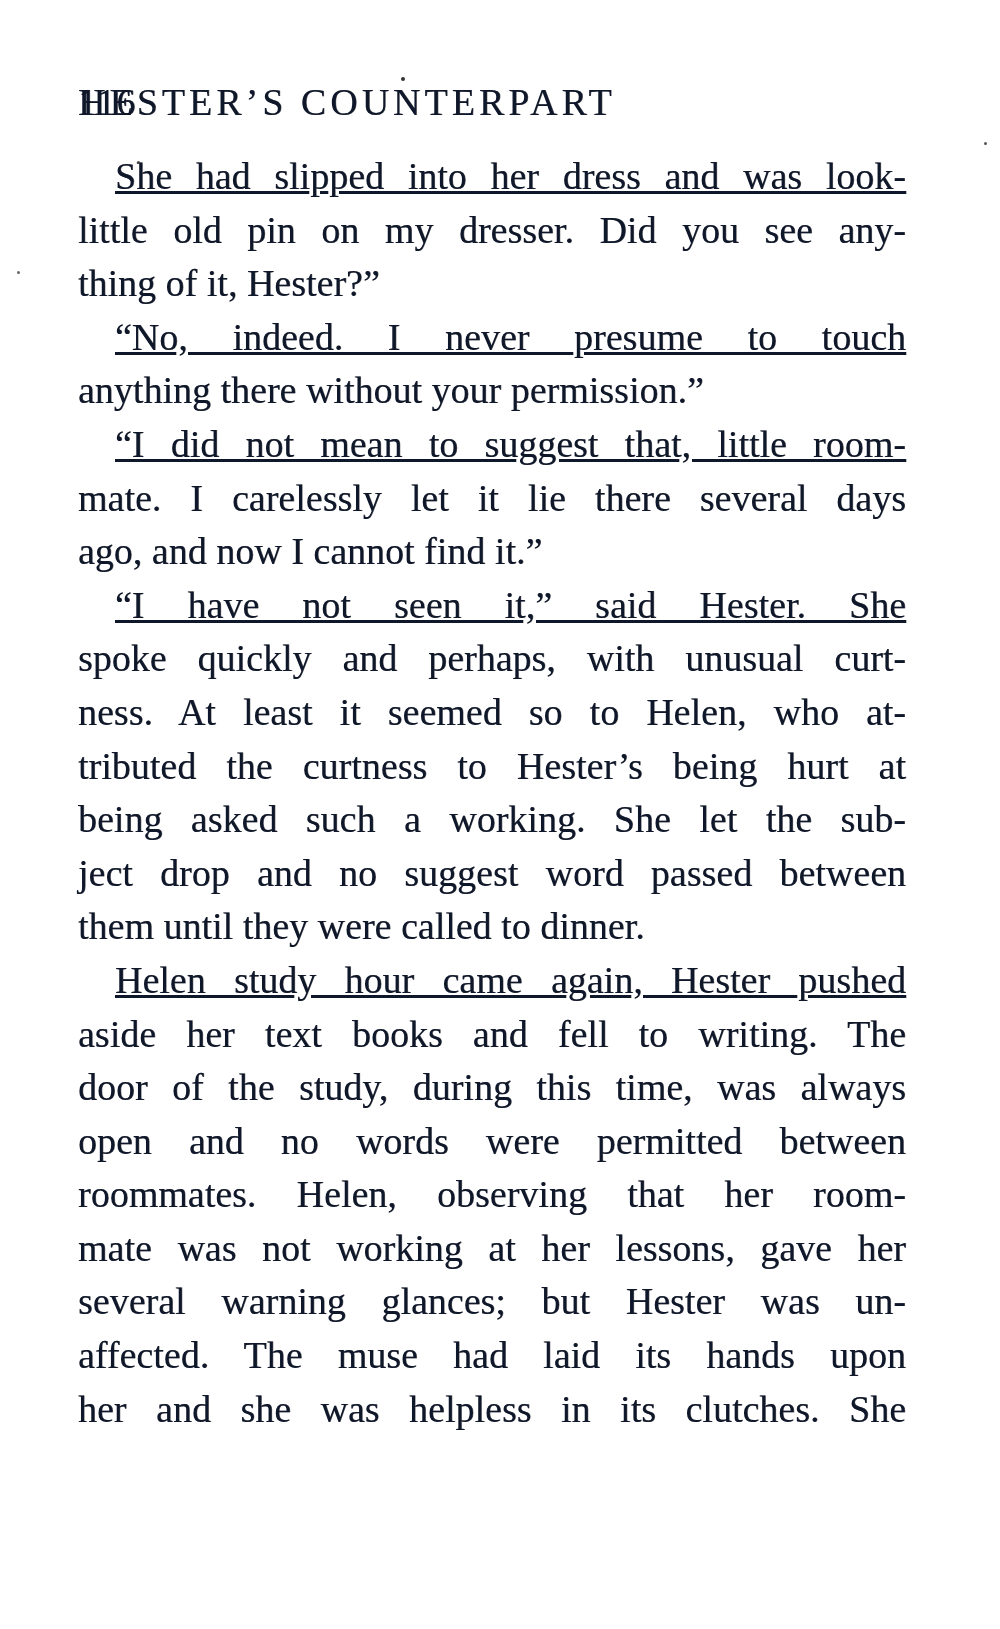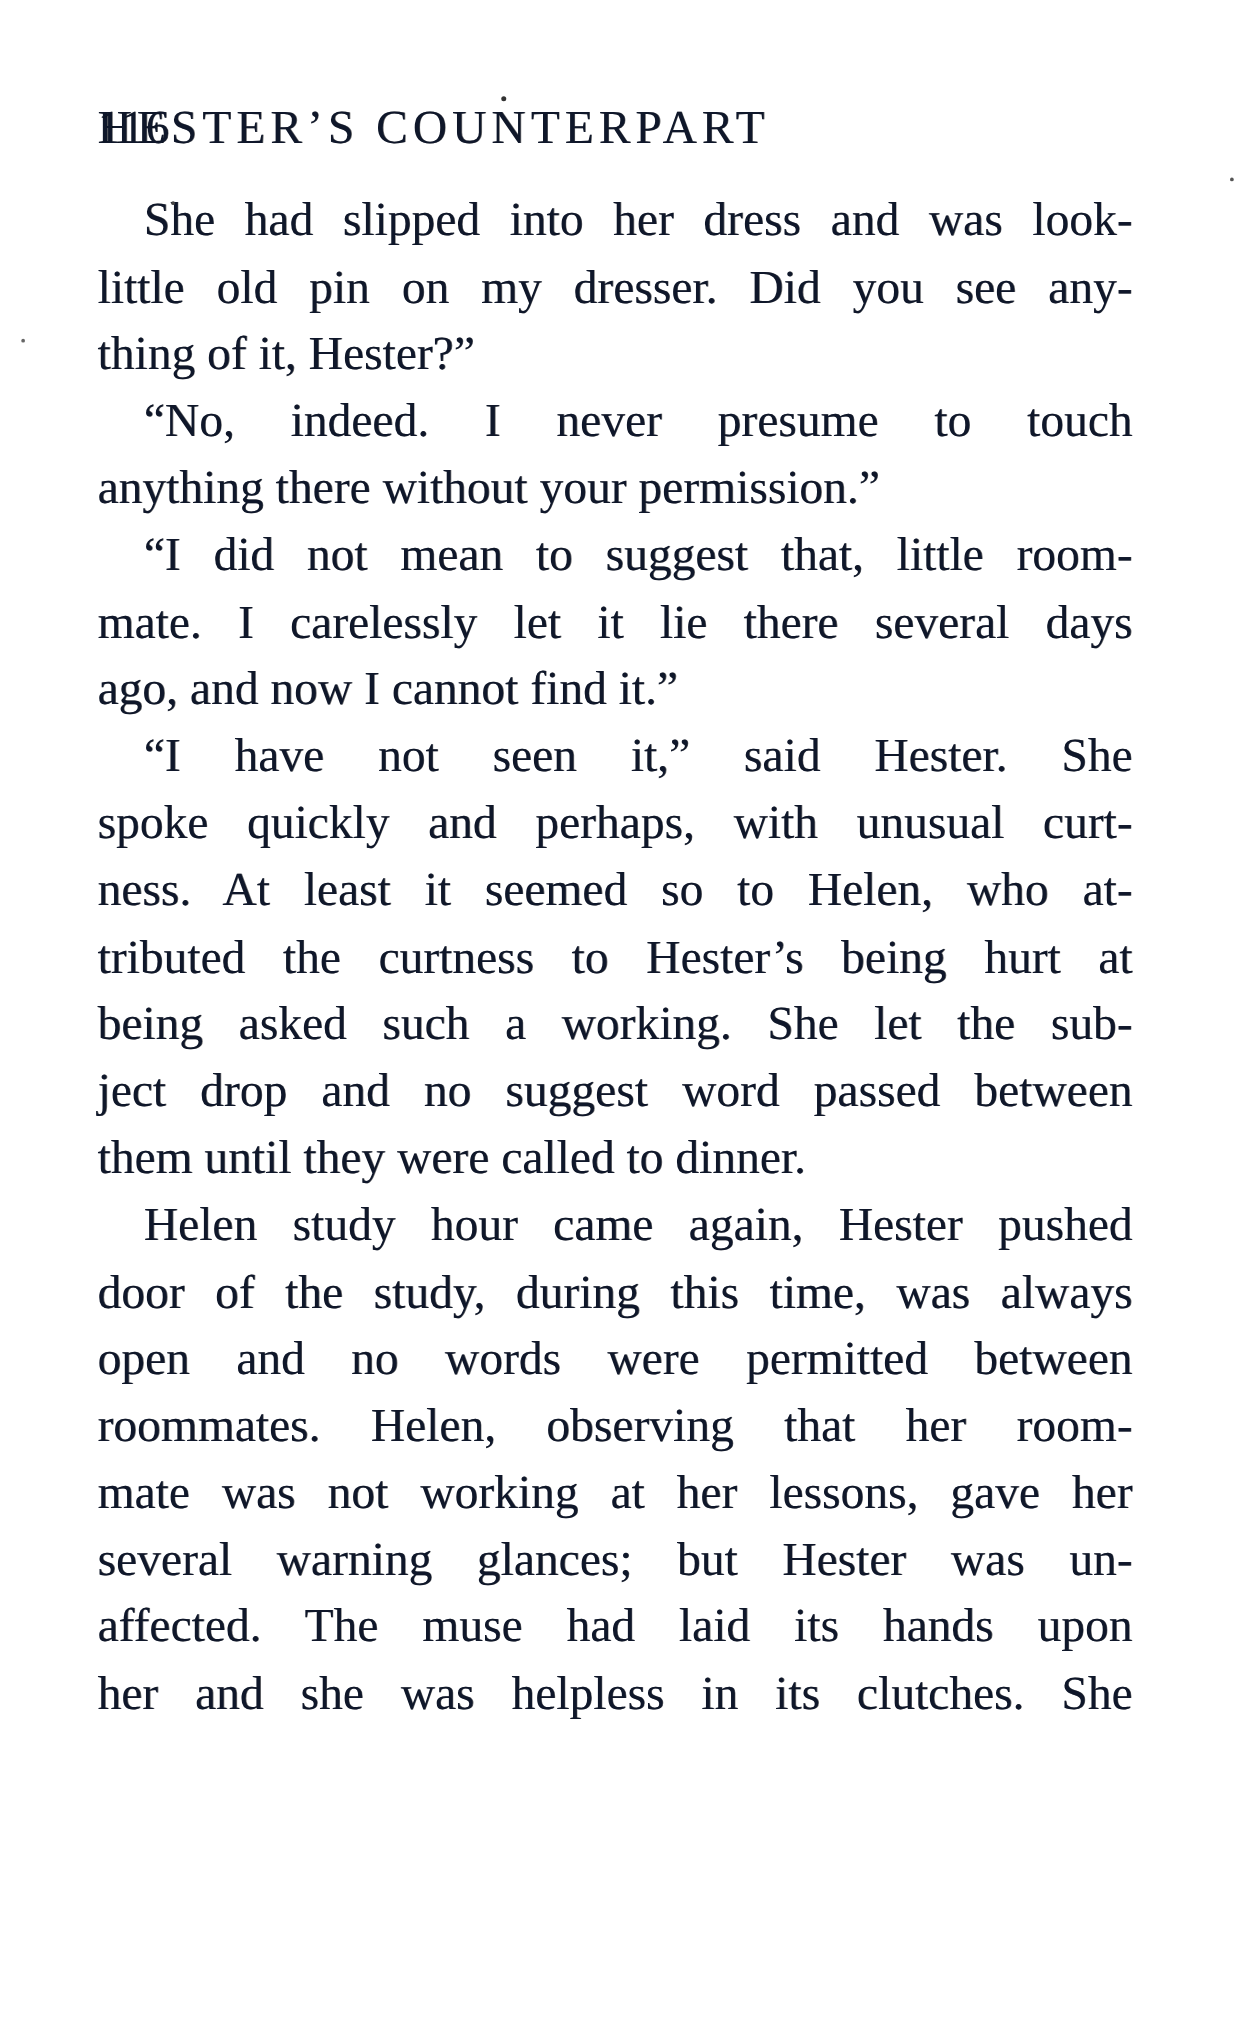--- a/index.html
+++ b/index.html
@@ -45,20 +45,21 @@
     text-shadow: 0.5px 0 0 rgba(0,0,0,0.55);
   }
   .para { margin: 0; }
   .line {
     text-align: justify;
     text-align-last: justify;
   }
   .line.first {
     padding-left: 37px;
     box-sizing: border-box;
+    text-decoration: underline;
   }
   .line.last {
     text-align-last: left;
   }
   .speck {
     position: absolute;
     background: #333;
     border-radius: 50%;
   }
   .s1 { left: 401px; top: 77px;  width: 4px; height: 4px; }
@@ -95,20 +96,21 @@
         <div class="line first">“I have not seen it,” said Hester. She</div>
         <div class="line">spoke quickly and perhaps, with unusual curt-</div>
         <div class="line">ness. At least it seemed so to Helen, who at-</div>
         <div class="line">tributed the curtness to Hester’s being hurt at</div>
         <div class="line">being asked such a working. She let the sub-</div>
         <div class="line">ject drop and no suggest word passed between</div>
         <div class="line last">them until they were called to dinner.</div>
       </div>
       <div class="para">
         <div class="line first">Helen study hour came again, Hester pushed</div>
+        <div class="line">aside her text books and fell to writing. The</div>
         <div class="line">door of the study, during this time, was always</div>
         <div class="line">open and no words were permitted between</div>
         <div class="line">roommates. Helen, observing that her room-</div>
         <div class="line">mate was not working at her lessons, gave her</div>
         <div class="line">several warning glances; but Hester was un-</div>
         <div class="line">affected. The muse had laid its hands upon</div>
         <div class="line">her and she was helpless in its clutches. She</div>
       </div>
     </main>
 

